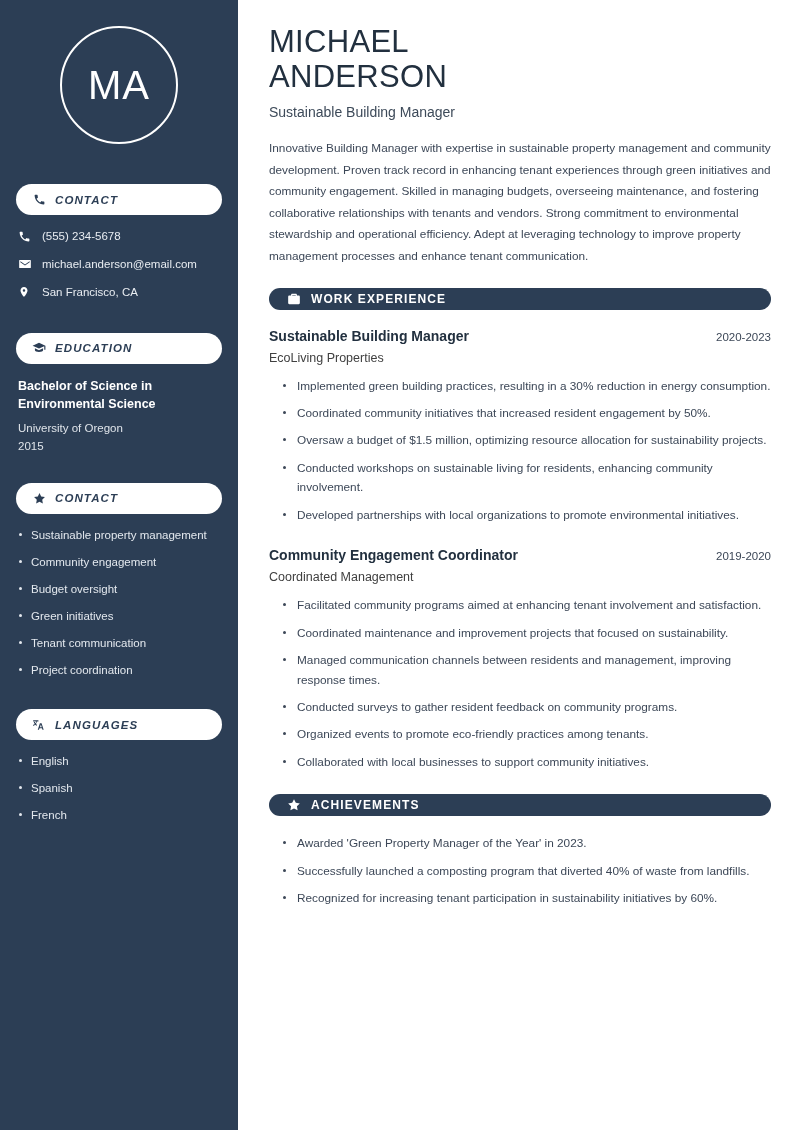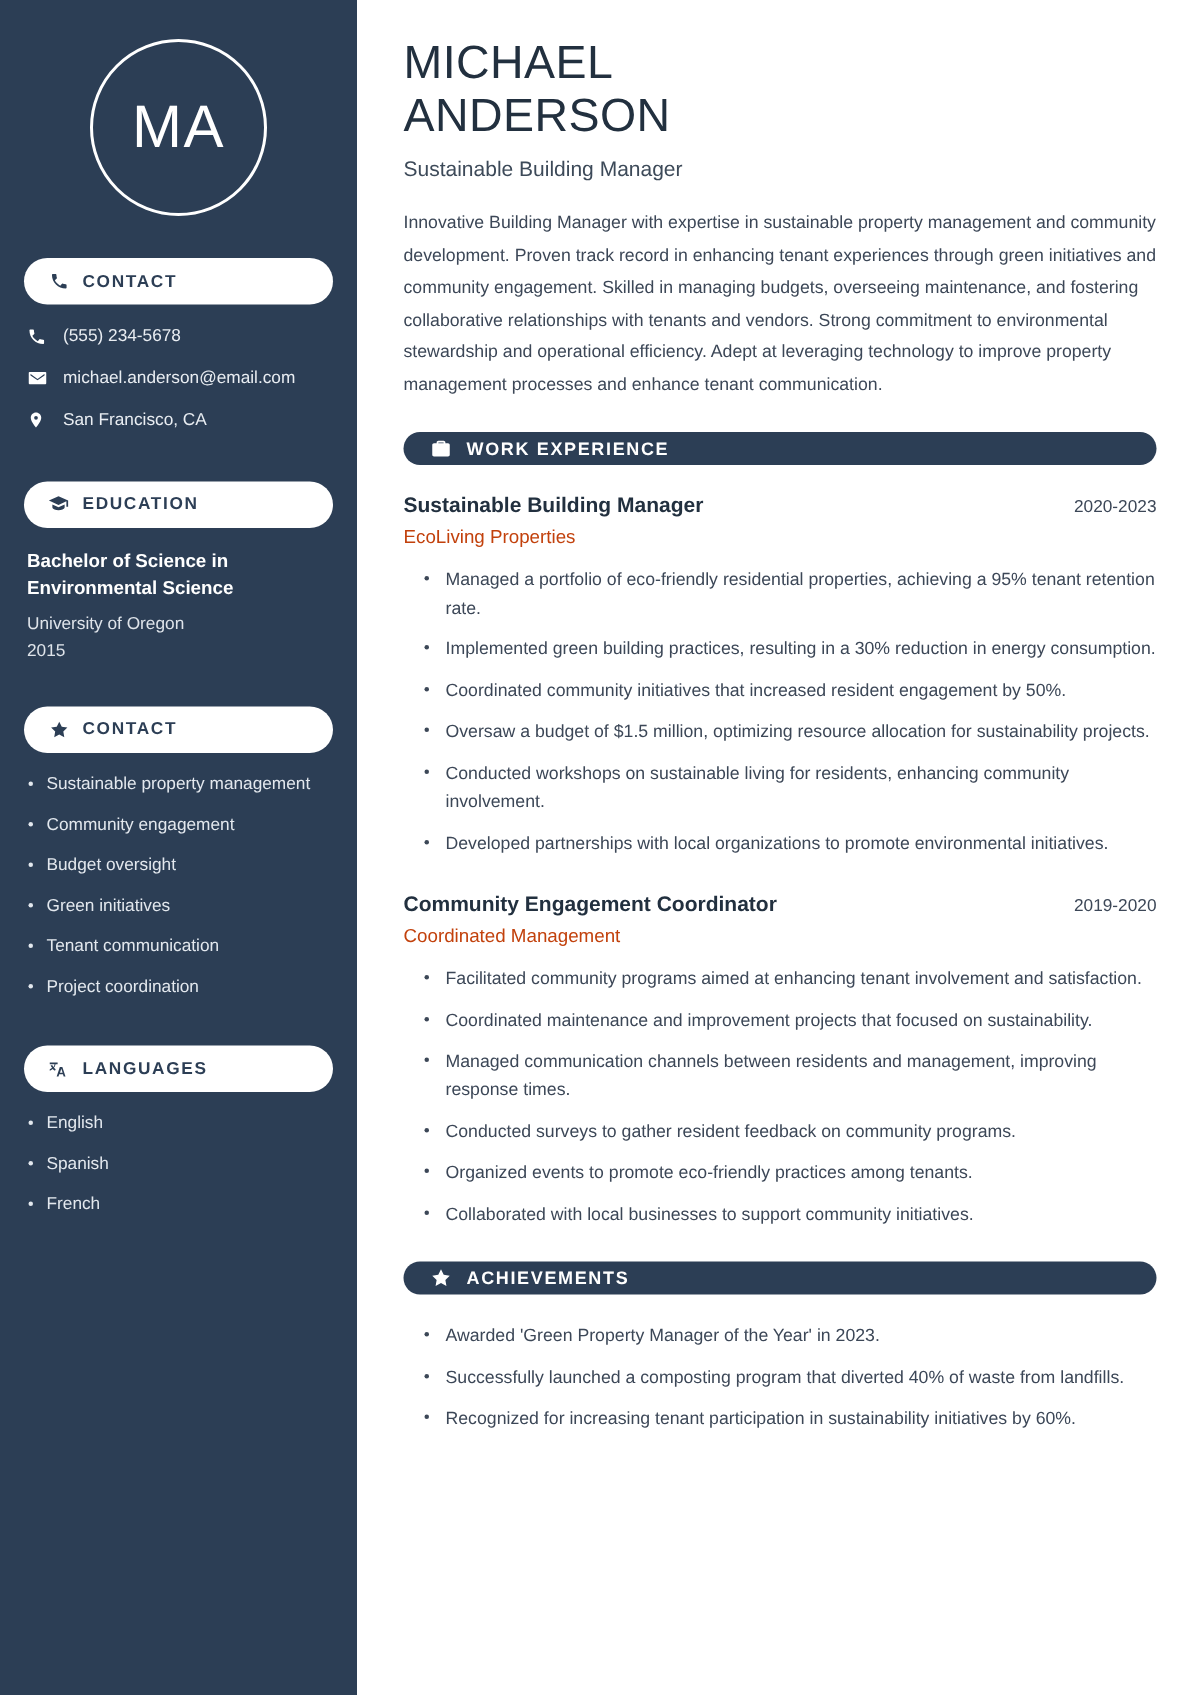--- a/index.html
+++ b/index.html
@@ -22,21 +22,21 @@
     min-width: 238px;
     background: #2c3e55;
     color: #ffffff;
     padding: 0 0 20px 0;
     position: relative;
   }
   .avatar-wrap {
     display: flex;
     justify-content: center;
     padding-top: 26px;
-    padding-bottom: 28px;
+    padding-bottom: 40px;
     border-radius: 26px;
   }
   .avatar {
     width: 118px; height: 118px;
     border-radius: 50%;
     border: 2px solid #ffffff;
     display: flex;
     align-items: center;
     justify-content: center;
     color: #ffffff;
@@ -50,20 +50,21 @@
     background: #ffffff;
     color: #2c3e55;
     border-radius: 20px;
     height: 31px;
     display: flex;
     align-items: center;
     padding: 0 16px;
     font-size: 11.5px;
     font-weight: bold;
     letter-spacing: 1.1px;
+    font-style: italic;
   }
   .side-head .ico {
     margin-right: 9px;
     display: inline-flex;
     align-items: center;
     justify-content: center;
     width: 14px; height: 14px;
   }
   .side-head svg { display: block; }
 
@@ -167,21 +168,21 @@
     font-size: 14px;
     font-weight: bold;
     color: #22303f;
   }
   .job-date {
     font-size: 11.5px;
     color: #3c4757;
   }
   .job-company {
     font-size: 12.5px;
-    color: #c2410c;
+    color: #404040;
     margin-top: 7px;
     margin-bottom: 12px;
   }
 
   ul.bullets { list-style: none; margin: 0 0 22px 0; padding: 0 0 0 14px; }
   ul.bullets li {
     position: relative;
     font-size: 11.8px;
     color: #3c4757;
     line-height: 1.65;
@@ -320,21 +321,20 @@
       <span>WORK EXPERIENCE</span>
     </div>
 
     <div>
       <div class="job-row">
         <div class="job-role">Sustainable Building Manager</div>
         <div class="job-date">2020-2023</div>
       </div>
       <div class="job-company">EcoLiving Properties</div>
       <ul class="bullets">
-        <li>Managed a portfolio of eco-friendly residential properties, achieving a 95% tenant retention rate.</li>
         <li>Implemented green building practices, resulting in a 30% reduction in energy consumption.</li>
         <li>Coordinated community initiatives that increased resident engagement by 50%.</li>
         <li>Oversaw a budget of $1.5 million, optimizing resource allocation for sustainability projects.</li>
         <li>Conducted workshops on sustainable living for residents, enhancing community involvement.</li>
         <li>Developed partnerships with local organizations to promote environmental initiatives.</li>
       </ul>
     </div>
 
     <div>
       <div class="job-row">

